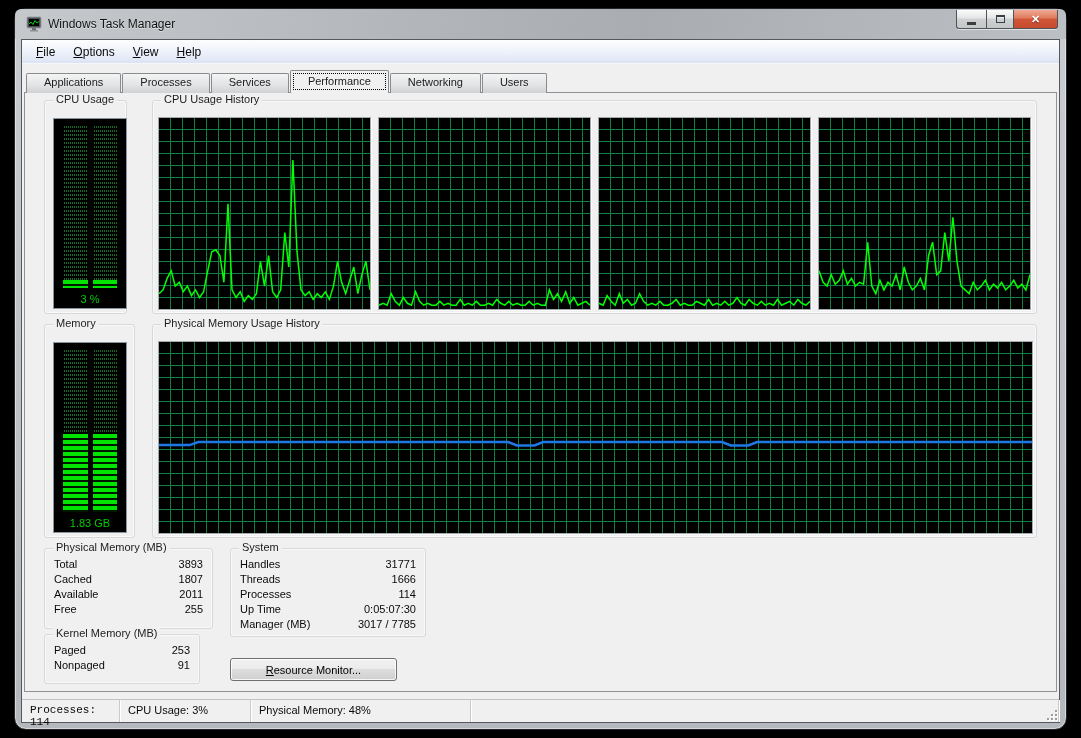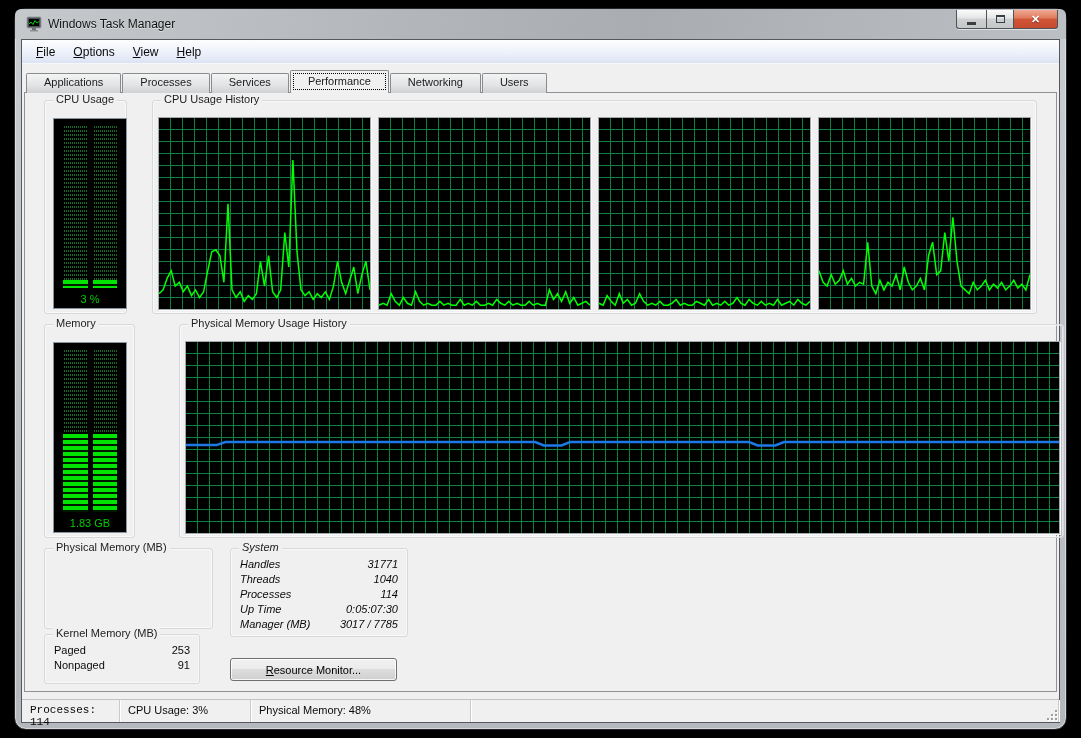--- a/index.html
+++ b/index.html
@@ -198,57 +198,75 @@
               </div>
             <div class="gcol">
                 <div class="gdim"></div>
                 <div class="glit" style="height:48%;"></div>
               </div>
           </div>
           <div class="gauge-label">1.83 GB</div>
         </div>
       </div>
 
-      <div class="group" style="left:127px; top:231px; width:885px; height:214px;margin-left:27px;">
+      <div class="group" style="left:127px; top:231px; width:885px; height:214px;">
         <span class="grouplabel">Physical Memory Usage History</span>
         <div class="graph" style="left:5px; top:16px; width:875px; height:193px;">
             <svg>
               <polyline points="0.0,103.1 30.6,103.1 39.3,100.1 349.2,100.1 357.9,103.5 375.4,103.5 384.1,100.1 563.1,100.1 571.8,103.5 589.3,103.5 598.0,100.1 873.0,100.1" fill="none" stroke="#1E78E6" stroke-width="2.5"></polyline>
             </svg>
           </div>
       </div>
 
       <div class="group" style="left:19px; top:455px; width:169px; height:81px;">
         <span class="grouplabel">Physical Memory (MB)</span>
+        <div class="statrows">
+          <div class="statrow">
+              <span>Total</span>
+              <span>3893</span>
+            </div>
+          <div class="statrow">
+              <span>Cached</span>
+              <span>1807</span>
+            </div>
+          <div class="statrow">
+              <span>Available</span>
+              <span>2011</span>
+            </div>
+          <div class="statrow">
+              <span>Free</span>
+              <span>255</span>
+            </div>
+        </div>
       </div>
 
       <div class="group" style="left:19px; top:541px; width:156px; height:50px;">
         <span class="grouplabel">Kernel Memory (MB)</span>
         <div class="statrows">
           <div class="statrow">
               <span>Paged</span>
               <span>253</span>
             </div>
           <div class="statrow">
               <span>Nonpaged</span>
               <span>91</span>
             </div>
         </div>
       </div>
 
-      <div class="group" style="left:205px; top:455px; width:178px; height:89px;font-style:italic;">
+      <div class="group" style="left:205px; top:455px; width:196px; height:89px;">
         <span class="grouplabel">System</span>
         <div class="statrows">
           <div class="statrow">
               <span>Handles</span>
               <span>31771</span>
             </div>
           <div class="statrow">
               <span>Threads</span>
-              <span>1040</span>
+              <span>1666</span>
             </div>
           <div class="statrow">
               <span>Processes</span>
               <span>114</span>
             </div>
           <div class="statrow">
               <span>Up Time</span>
               <span>0:05:07:30</span>
             </div>
           <div class="statrow">

